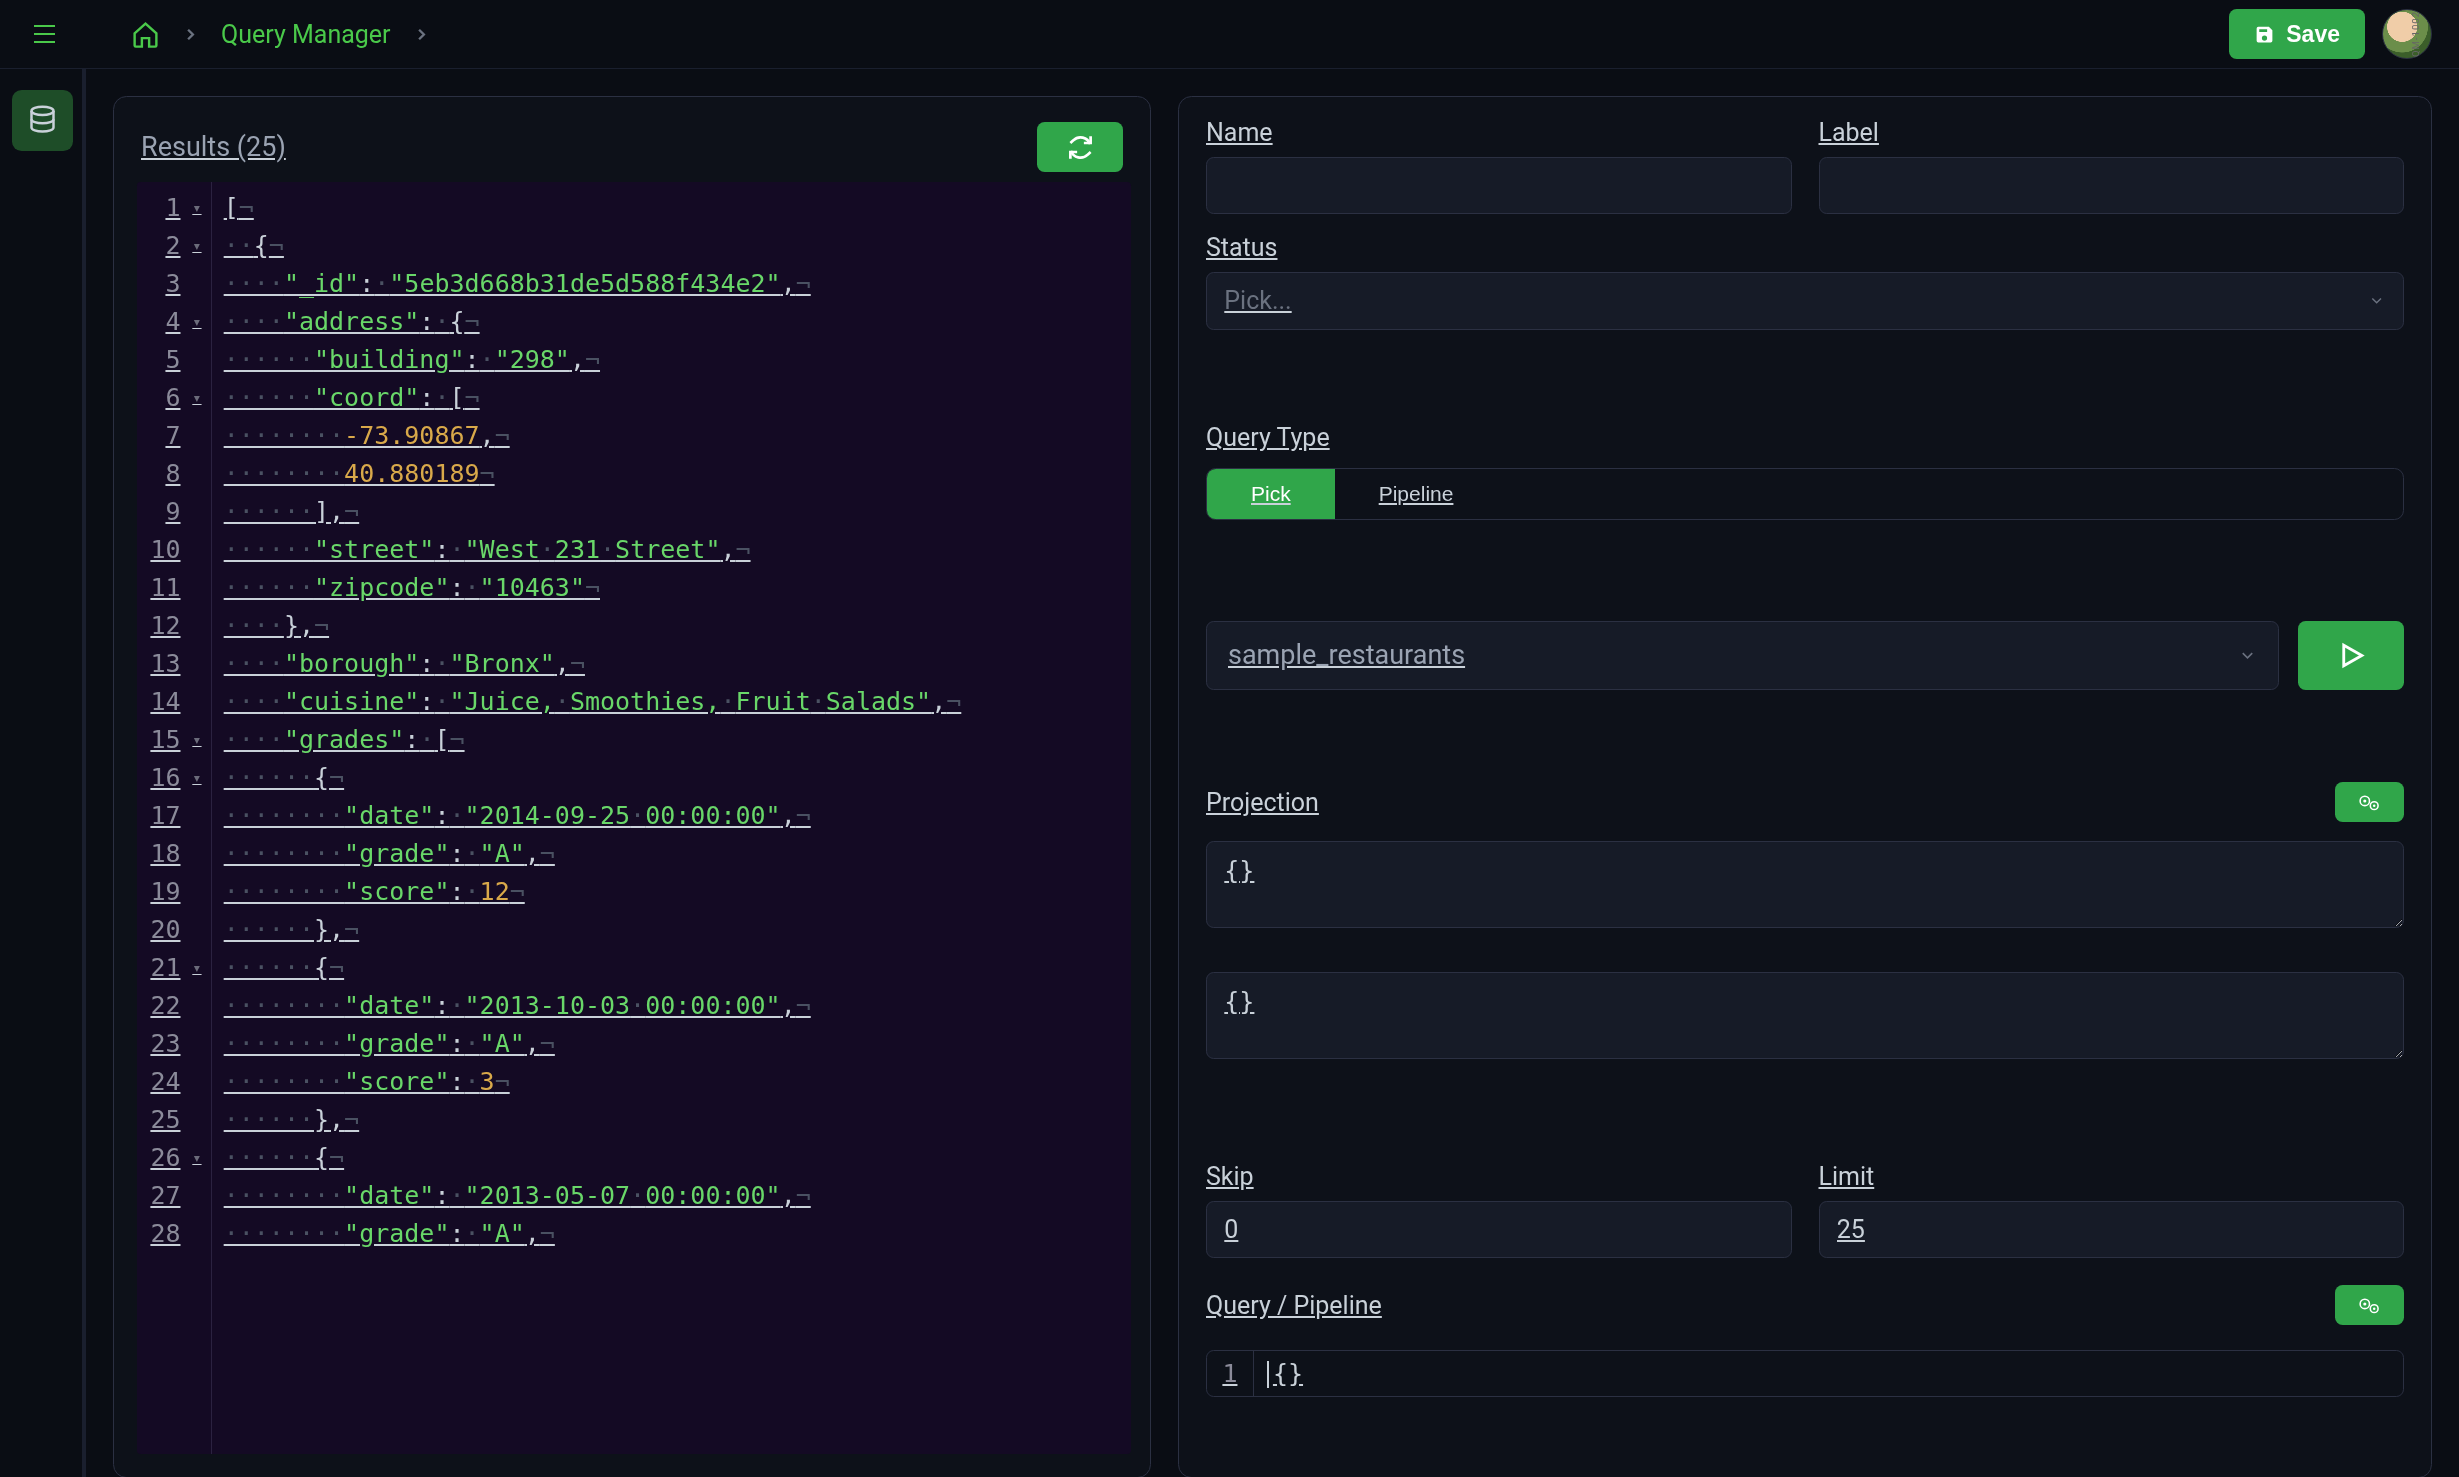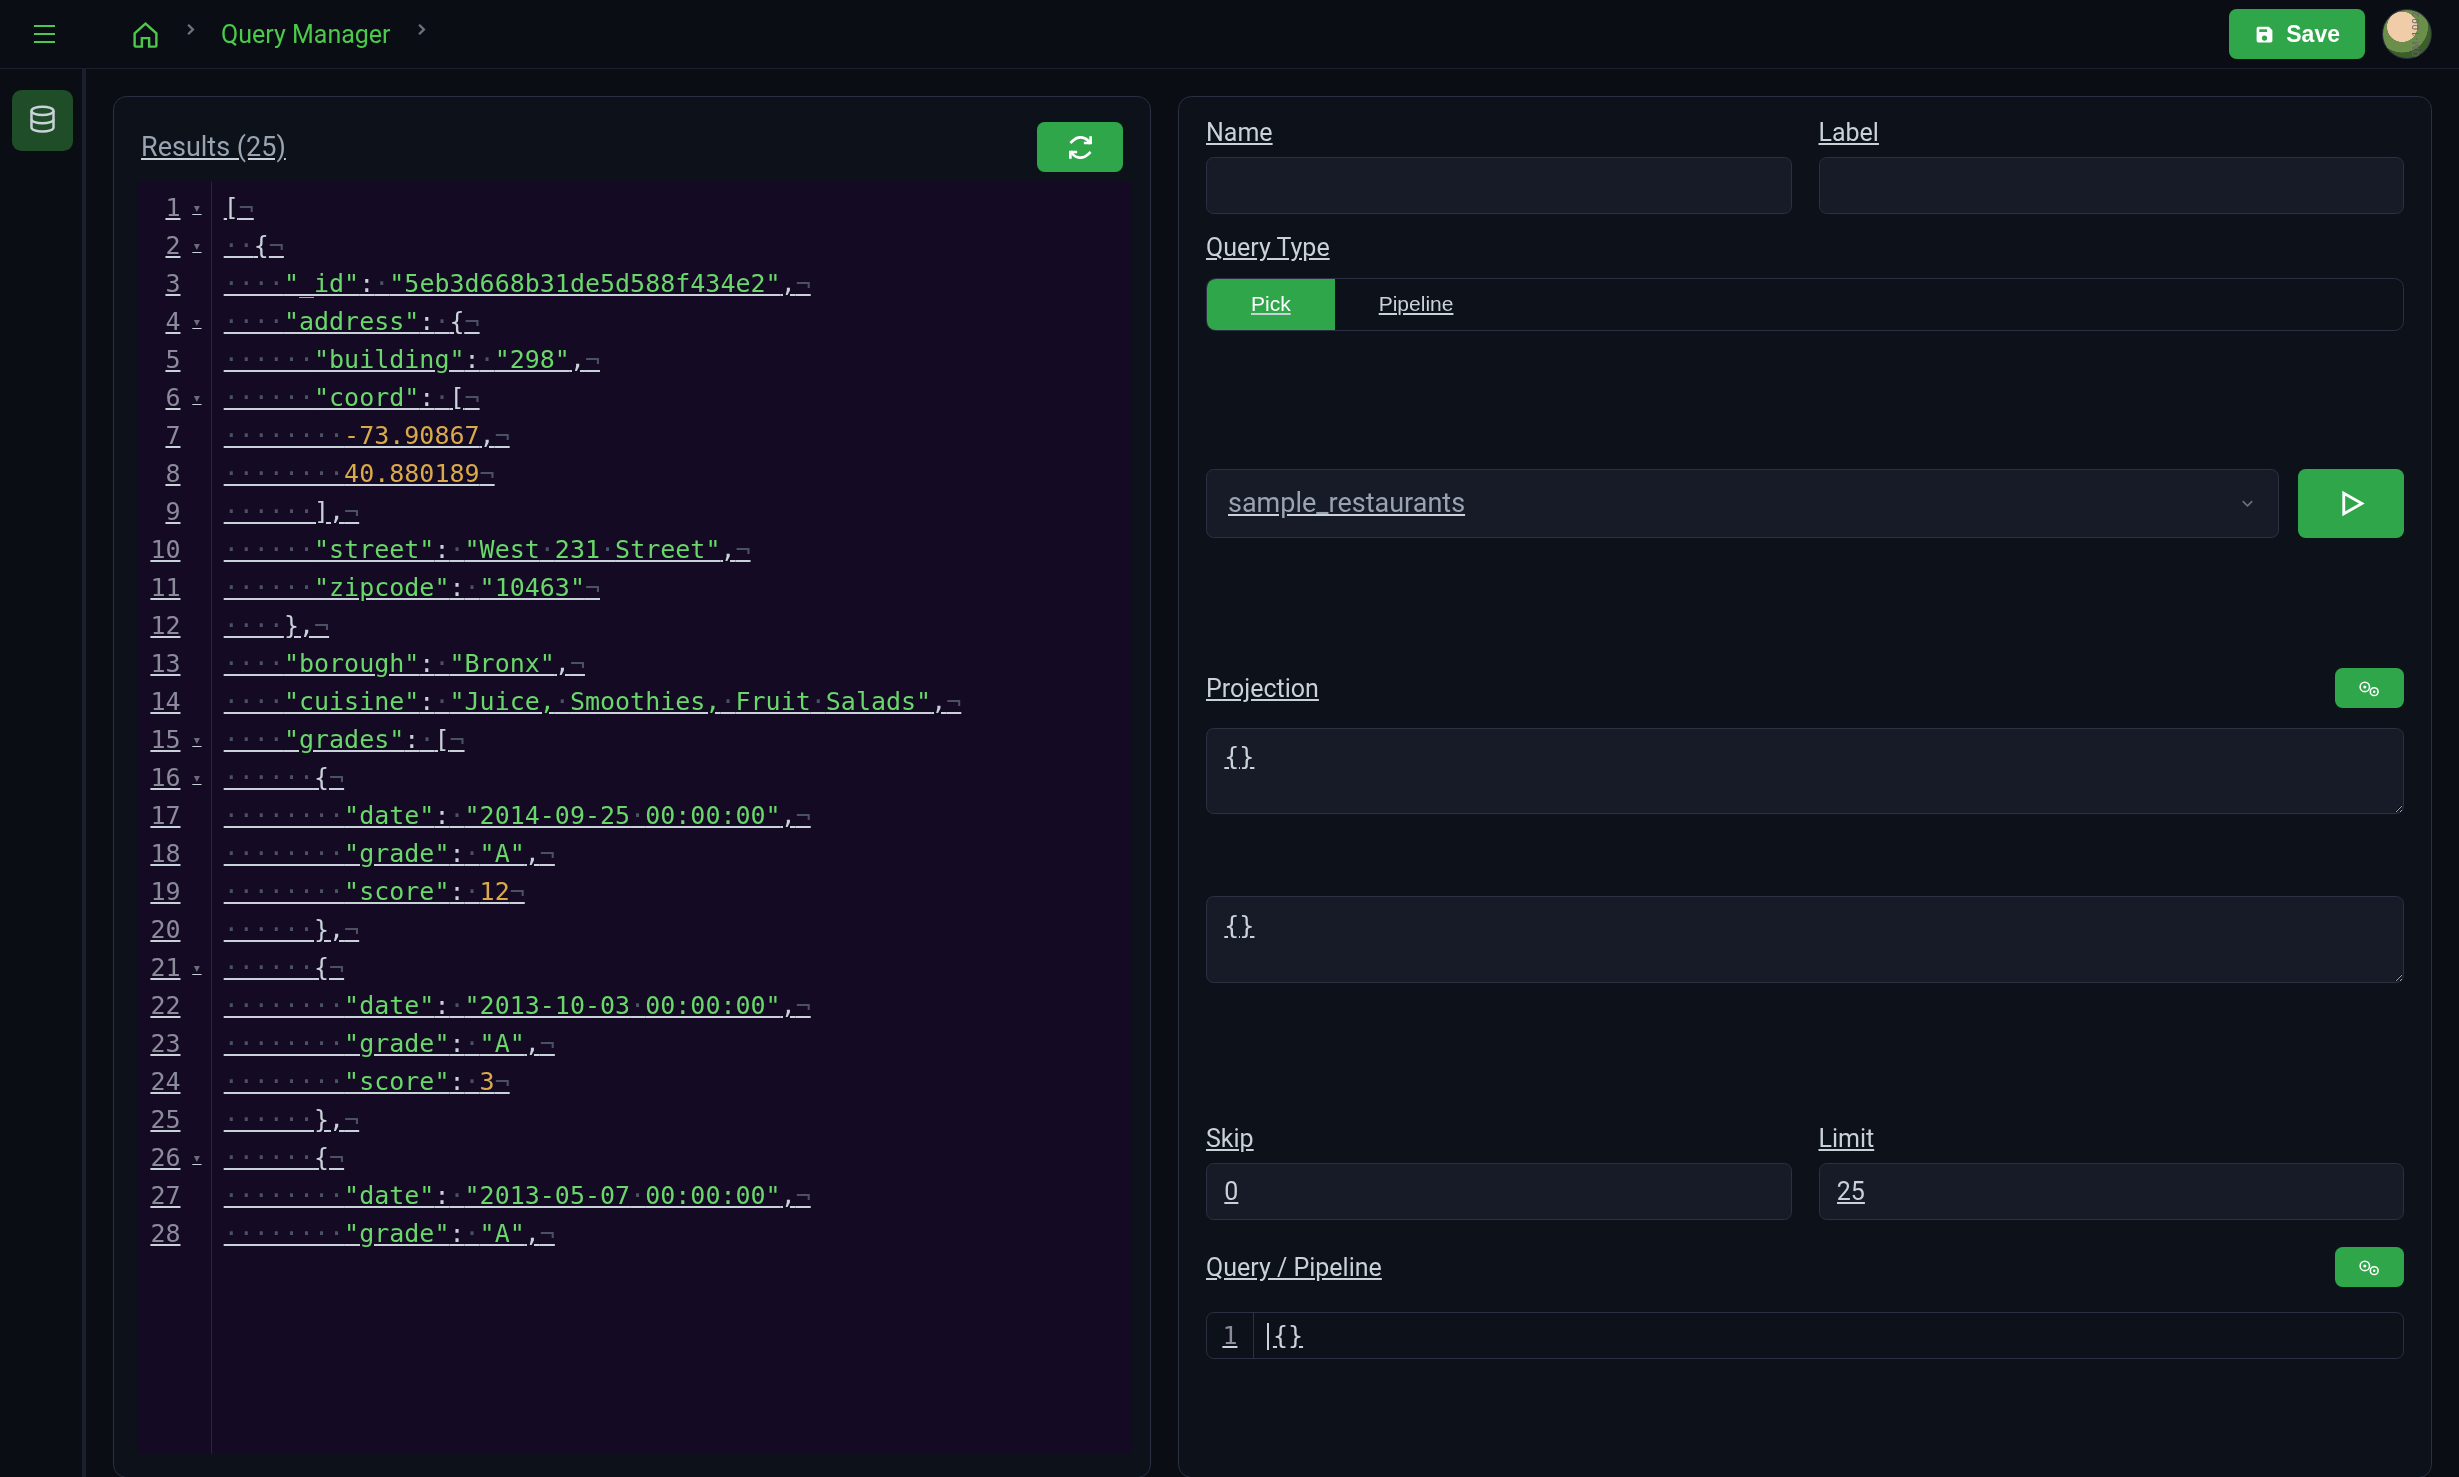--- a/index.html
+++ b/index.html
@@ -16,21 +16,21 @@
 .topbar {
   height: 69px;
   display: flex;
   align-items: center;
   padding: 0 27px;
   border-bottom: 1px solid #1a1f2e;
 }
 .hamburger { width: 35px; height: 35px; display:flex; align-items:center; justify-content:center; cursor:pointer; margin-right: 69px; }
 .hamburger-lines { display:flex; flex-direction:column; gap:5.8px; }
 .hamburger-lines span { width:21px; height:1.9px; background:#4ac94a; display:block; }
-.breadcrumb { display:flex; gap:21px; font-size:25px; }
+.breadcrumb { display:flex; align-items:center; gap:21px; font-size:25px; }
 .breadcrumb .home { color:#4ac94a; }
 .breadcrumb .chev { color:#6b7280; }
 .breadcrumb .crumb { color:#4ac94a; }
 .topbar-right { margin-left:auto; display:flex; align-items:flex-start; gap:17px; }
 .btn-save { background:#30a64a; color:#fff; border:none; border-radius:7.7px; padding:11.5px 25px; font-size:23px; font-weight:600; display:flex; align-items:center; gap:11.5px; cursor:pointer; }
 .avatar { width:50px; height:50px; border-radius:50%; background: radial-gradient(circle at 40% 35%, #f0cda8 0 35%, #6b8e4a 36% 60%, #3b5e2a 61% 100%); border:1.9px solid #2b3042; position:relative; }
 .avatar-label { position:absolute; right:-7.7px; top:50%; transform:translateY(-50%) rotate(-90deg); font-size:9.6px; color:#666; letter-spacing:1px;}
 .body { display:flex; flex:1; min-height:0; }
 .siderail { width:86px; background:#0a0d14; border-right:1px solid #1a1f2e; display:flex; flex-direction:column; align-items:center; padding-top:21px; position:relative;}
 .rail-item { width:61px; height:61px; border-radius:9.6px; display:flex; align-items:center; justify-content:center; cursor:pointer; }
@@ -277,20 +277,31 @@
           <div class="form-group">
             <label class="form-label">Name</label>
             <input class="form-input" style="">
           </div>
           <div class="form-group">
             <label class="form-label">Label</label>
             <input class="form-input" style="">
           </div>
         </div>
 
+        <div class="form-group" style="margin-bottom:19px;">
+          <label class="form-label">Status</label>
+          <div class="form-select">
+            <span>Pick...</span>
+            <span class="chevd">
+              <svg width="17.3" height="17.3" viewBox="0 0 24 24" fill="none" stroke="#6b7280" stroke-width="2">
+                  <path d="M6 9l6 6 6-6"></path>
+                </svg>
+            </span>
+          </div>
+        </div>
 
         <div class="form-group" style="margin-bottom:17.3px;">
           <label class="form-label">Query Type</label>
           <div class="toggle-group" style="margin-top:5.8px;">
             <button class="toggle-btn active">Pick</button>
             <button class="toggle-btn">Pipeline</button>
           </div>
         </div>
 
         <div class="form-group">

